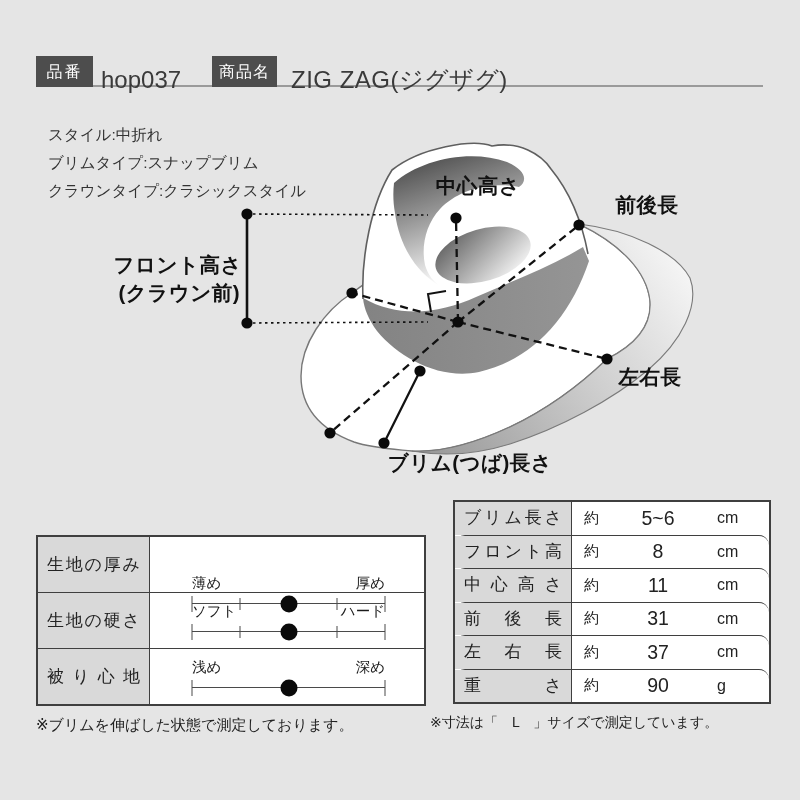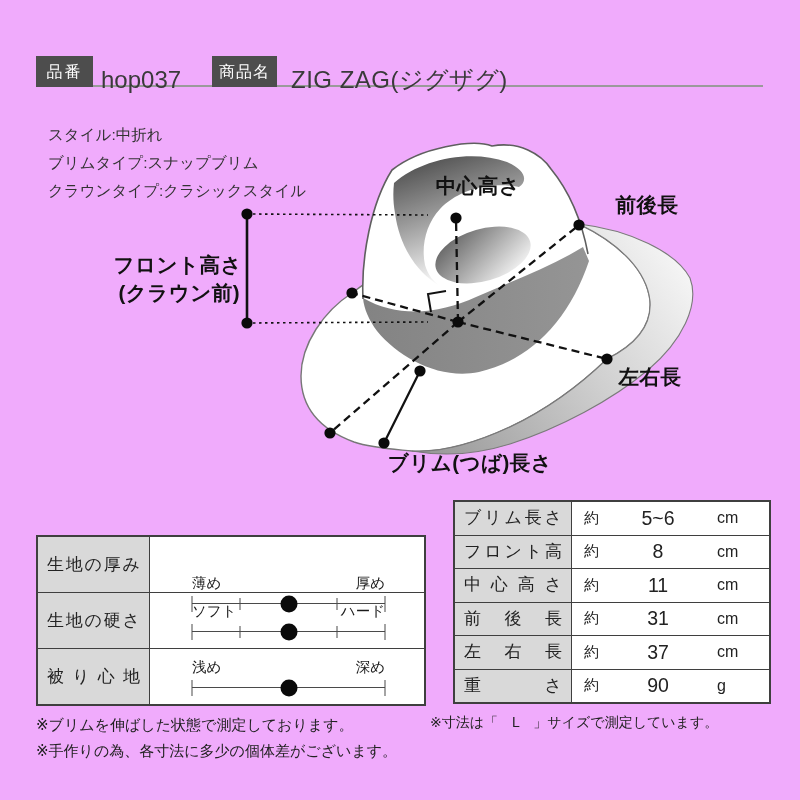--- a/index.html
+++ b/index.html
@@ -1,16 +1,16 @@
 <!DOCTYPE html>
 <html><head>
 <meta charset="utf-8">
 <style>
   html,body{margin:0;padding:0;background:#fff;}
-  .page{position:relative;width:800px;height:800px;background:#f0abfc;overflow:hidden;
+  .page{position:relative;width:800px;height:800px;background:#e5e5e5;overflow:hidden;
         font-family:"Liberation Sans","DejaVu Sans",sans-serif;color:#222;}
 
   
   .badge{position:absolute;background:#4d4d4d;color:#fff;height:31px;line-height:31px;
          text-align:center;font-size:16px;}
   .badge.code{left:36px;top:56px;width:57px;letter-spacing:2px;}
   .badge.name{left:212px;top:56px;width:65px;letter-spacing:1px;}
   .hval{position:absolute;top:64px;height:31px;line-height:31px;font-size:24px;color:#3a3a3a;}
   .hval.code{left:101px;}
   .hval.name{left:291px;letter-spacing:.5px;}
@@ -35,21 +35,21 @@
   .smax{position:absolute;right:39px;top:9px;font-size:14.5px;color:#1a1a1a;}
   .strack{position:absolute;left:42px;right:39px;top:30px;height:18px;}
   .sline{position:absolute;left:0;right:0;top:8px;border-top:1.7px solid #4a4a4a;}
   .stick{position:absolute;top:3px;height:12px;border-left:1.7px solid #4a4a4a;transform:translateX(-50%);}
   .stick.end{top:1px;height:16px;}
   .sdot{position:absolute;top:9px;width:17px;height:17px;border-radius:50%;background:#0a0a0a;
         transform:translate(-50%,-50%);}
 
   
   .ztable{position:absolute;left:453px;top:500px;width:314px;border:2px solid #3f3f3f;background:#fff;}
-  .zrow{display:flex;height:32.5px;border-top:1.5px solid #3f3f3f;}
+  .zrow{display:flex;height:32.5px;border-top:1.5px solid #3f3f3f;border-radius:10px;}
   .zrow:first-child{border-top:none;}
   .zlabel{width:117px;background:#d9d9d9;border-right:1.5px solid #3f3f3f;box-sizing:border-box;
           font-size:17px;line-height:32.5px;padding:0 9px;color:#222;
           text-align:justify;text-align-last:justify;}
   .zval{flex:1;display:flex;align-items:center;}
   .zprefix{font-size:15px;padding-left:12px;color:#222;}
   .znum{flex:1;text-align:center;font-size:19.5px;color:#222;}
   .zunit{width:52px;text-align:left;font-size:16px;color:#222;}
 
   
@@ -256,16 +256,15 @@
       <div class="zlabel">重さ</div>
       <div class="zval">
         <span class="zprefix">約</span>
         <span class="znum">90</span>
         <span class="zunit">g</span>
       </div>
     </div>
   </div>
 
   <div class="fnote fn1">※ブリムを伸ばした状態で測定しております。</div>
-  <div class="fnote fn2">※手作りの為、各寸法に多少の個体差がございます。</div>
   <div class="fnote fn3">※寸法は「　L　」サイズで測定しています。</div>
 
 </div>
 
 </body></html>

